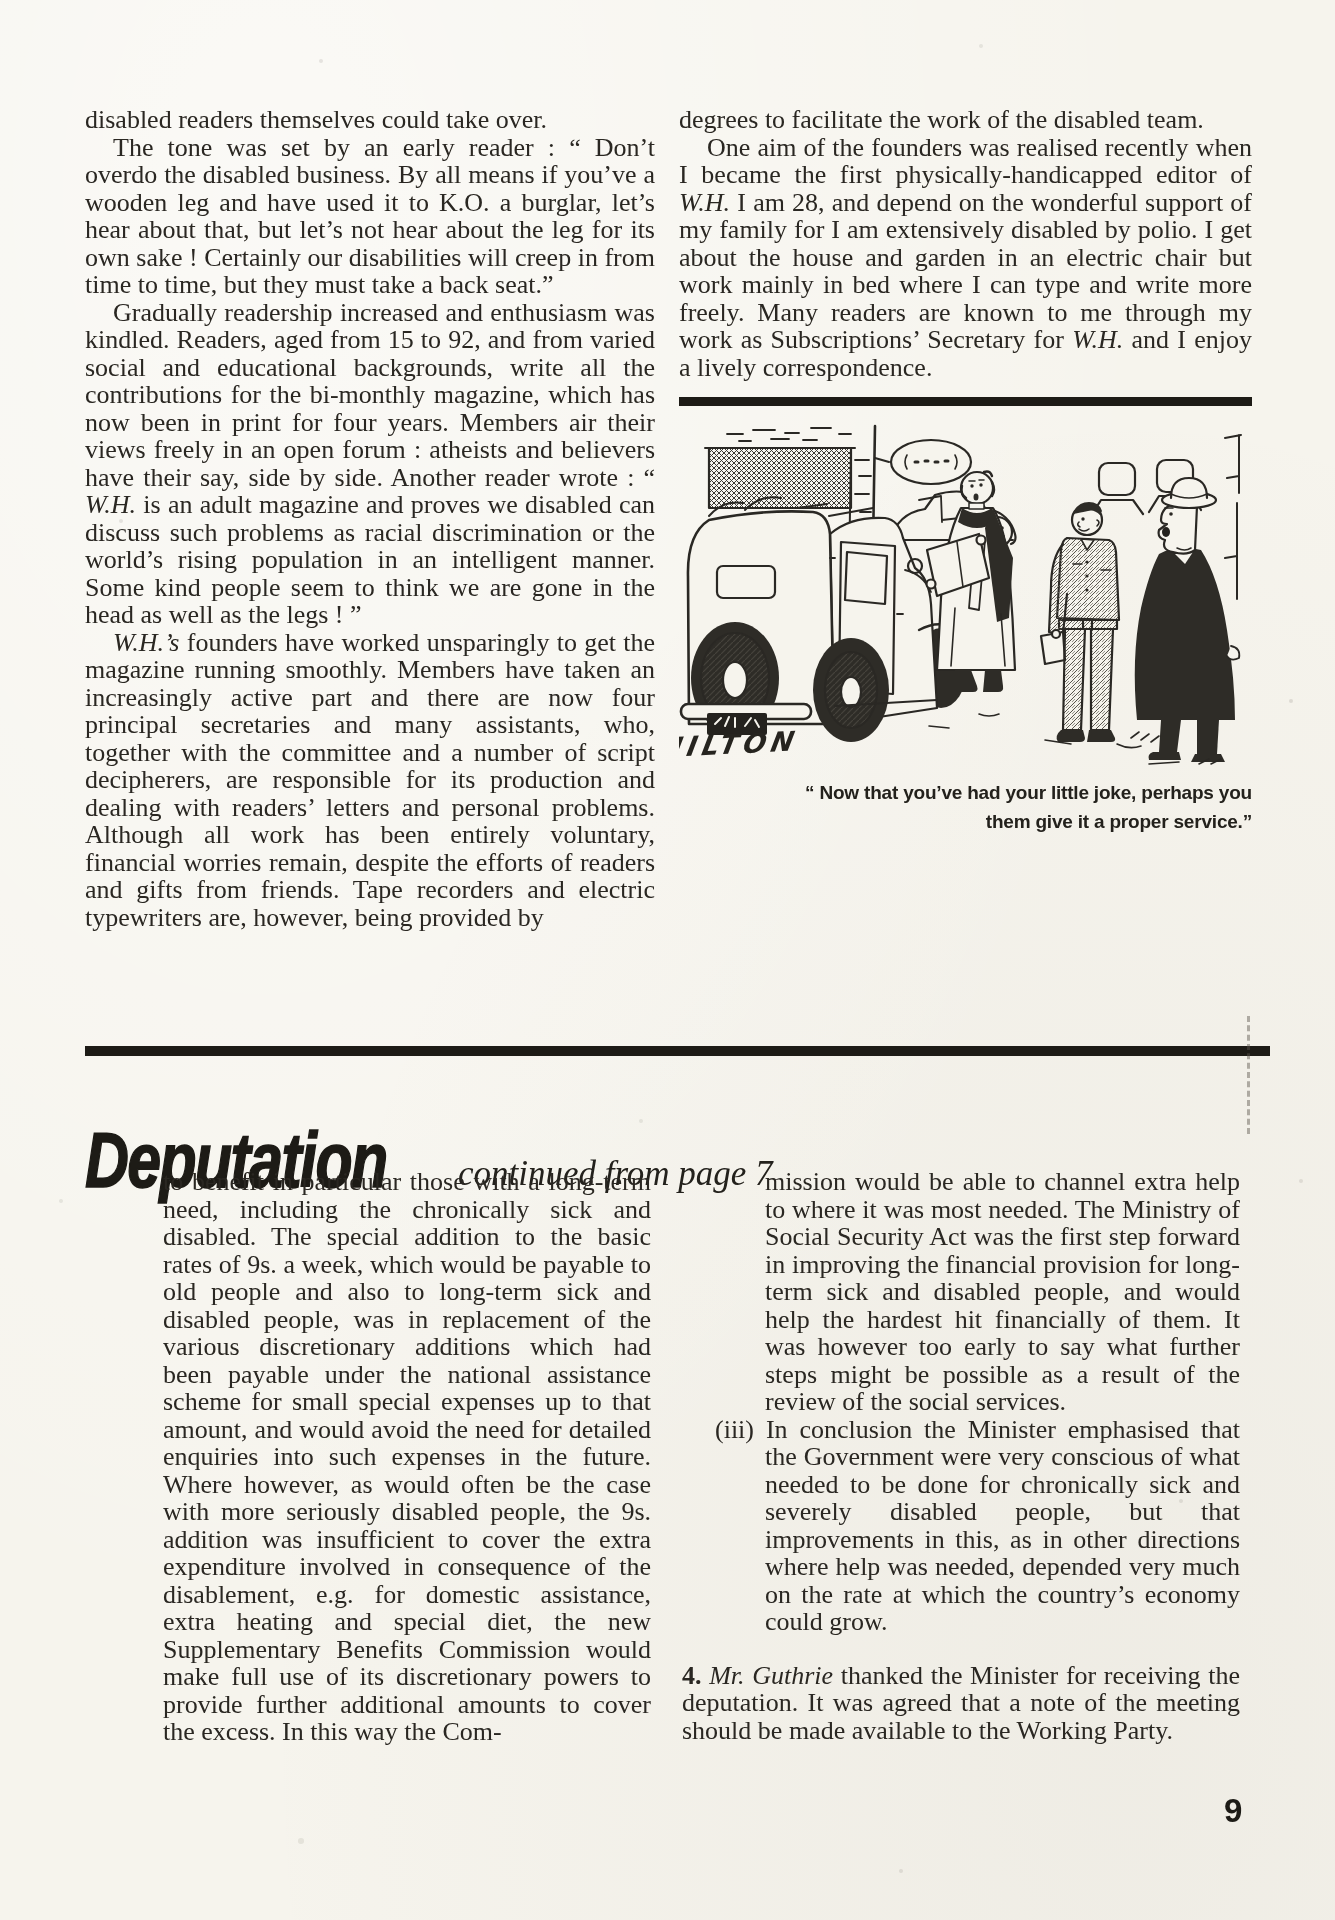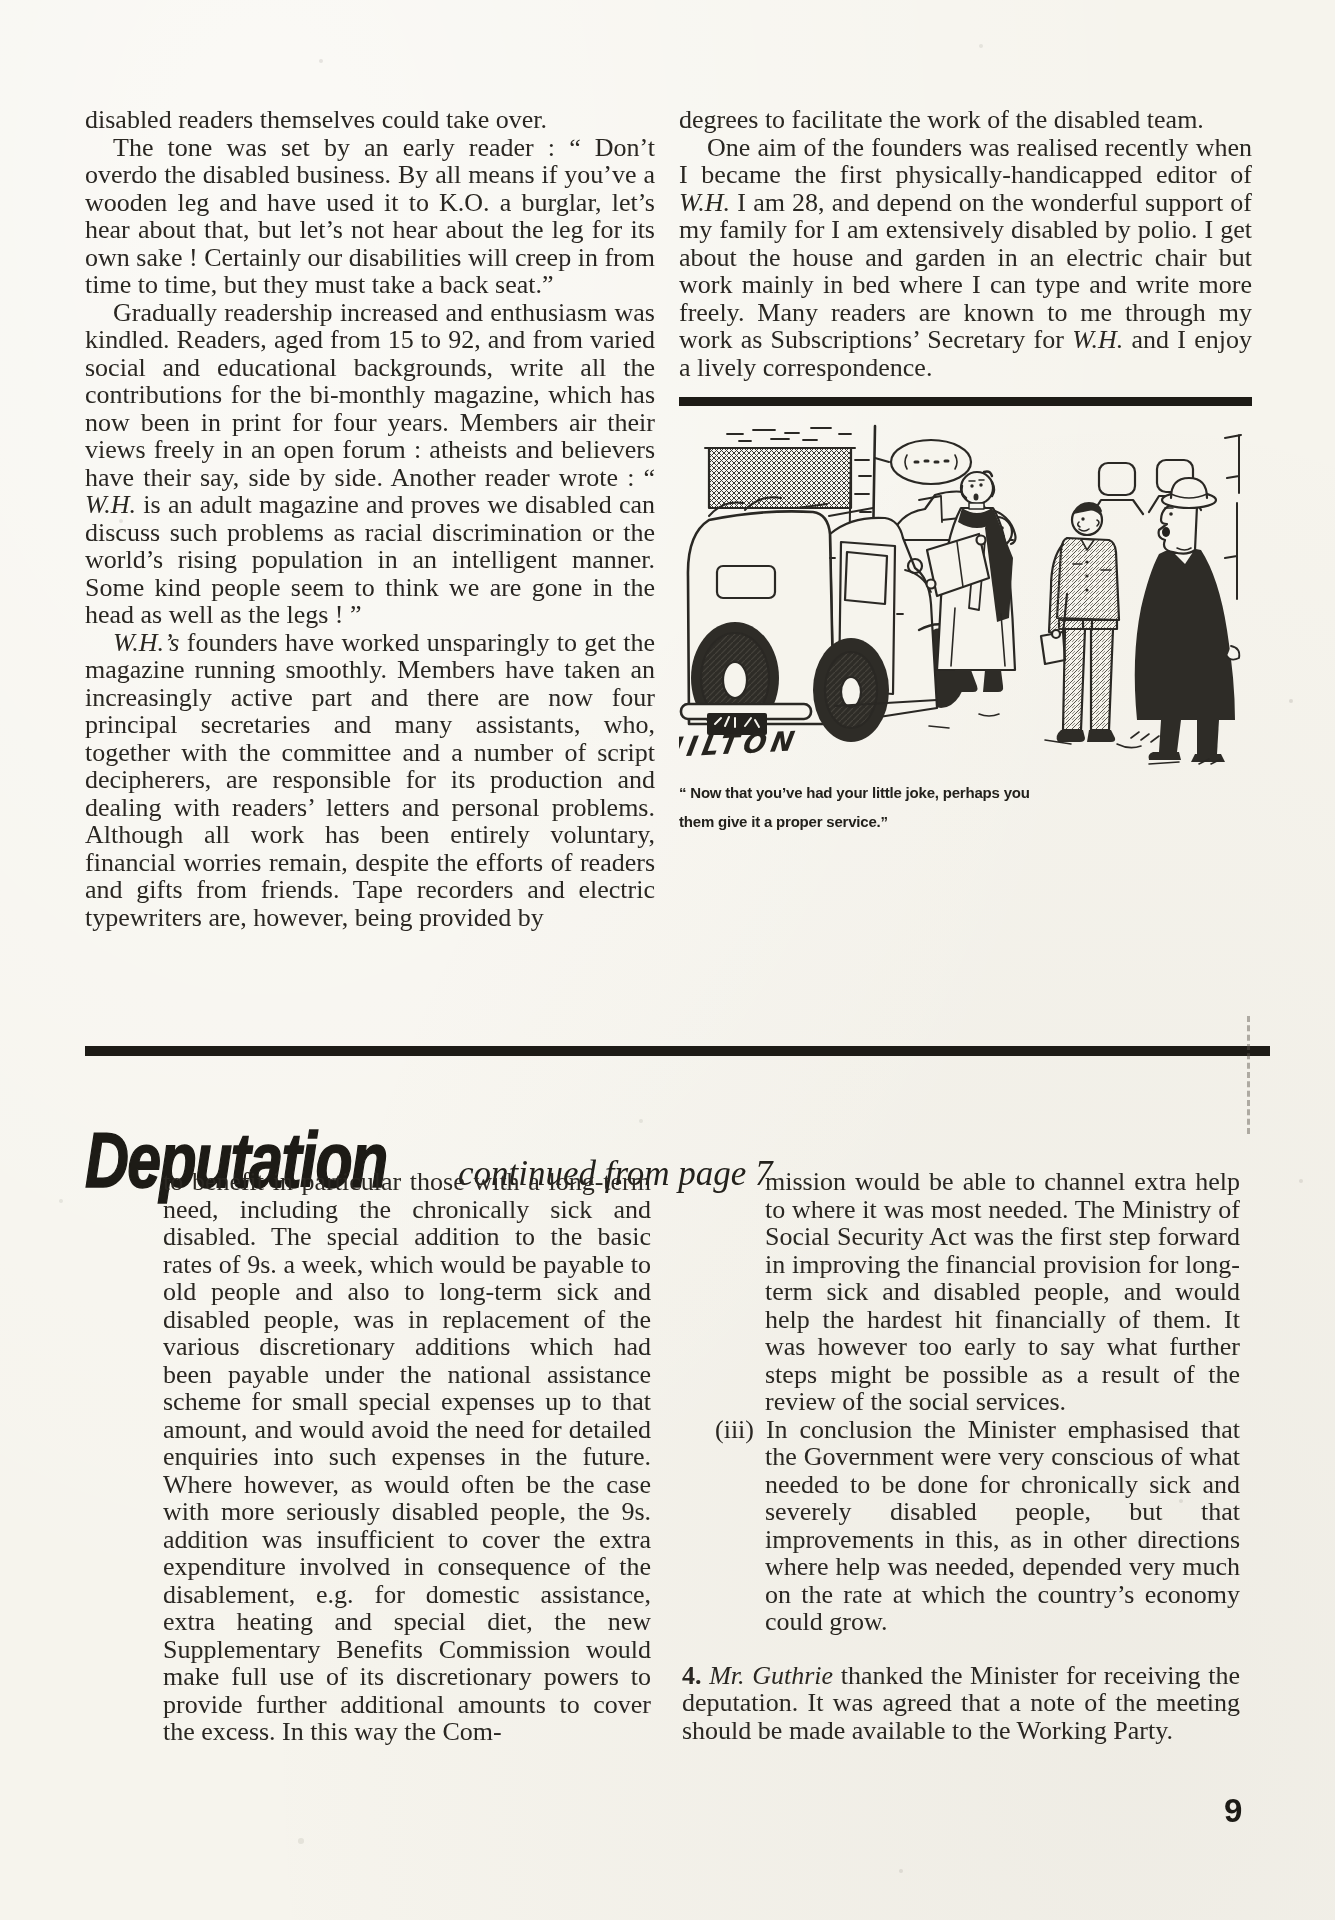--- a/index.html
+++ b/index.html
@@ -12,21 +12,21 @@
   }
   .top-section { position:absolute; top:106px; left:85px; width:1181px; display:flex; gap:24px; }
   .col-left  { width:570px; }
   .col-right { width:573px; }
   p.body-text { margin:0; font-size:26px; line-height:27.5px; text-align:justify; }
   p.indent { text-indent:28px; }
   .cartoon-rule { height:9px; background:#1d1b16; margin-top:16px; }
   .cartoon-svg { display:block; width:573px; height:360px; margin-top:2px; }
   .caption {
     margin:10px 0 0; font-family:"Liberation Sans", sans-serif; font-weight:bold;
-    font-size:15px; line-height:29px; text-align:left; color:#23211c; letter-spacing:-0.2px;
+    font-size:19px; line-height:29px; text-align:right; color:#23211c; letter-spacing:-0.2px;
   }
   .deputation-rule { position:absolute; top:1046px; left:85px; width:1185px; height:10px; background:#1d1b16; }
   .dep-header { position:absolute; top:1120px; left:85px; width:1185px; height:95px; }
   .dep-title {
     position:absolute; left:0; top:0; display:inline-block;
     font-family:"Liberation Sans", sans-serif; font-style:italic; font-weight:bold;
     font-size:76px; line-height:80px; letter-spacing:-2px; color:#1d1b16;
     -webkit-text-stroke:1.5px #1d1b16;
     transform:scale(.8,1.02); transform-origin:0 0;
   }

